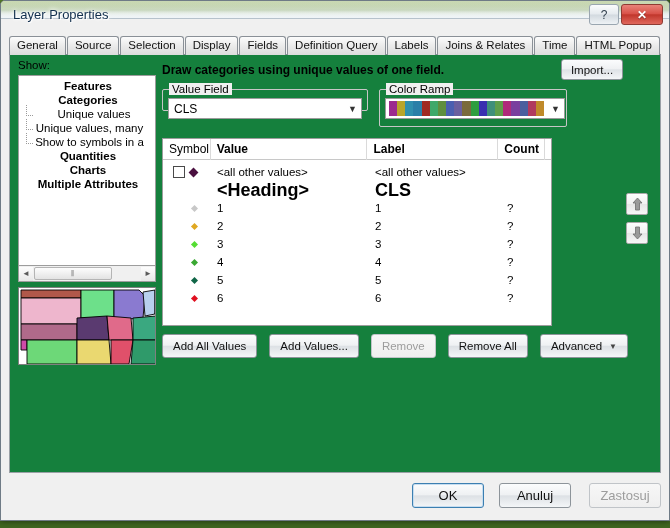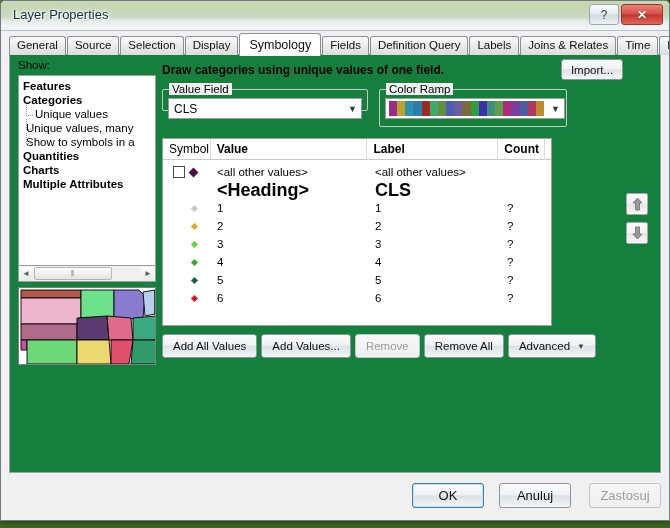--- a/index.html
+++ b/index.html
@@ -23,21 +23,21 @@
   #window {
     position:absolute; left:0; top:0; width:670px; height:521px;
     background:#f0f0f0;
     border:1px solid #6f7b86;
     border-radius:5px 5px 0 0;
     box-shadow:0 0 6px rgba(0,0,0,.55);
     overflow:hidden;
   }
   
   #titlebar {
-    position:relative; height:30px;
+    position:relative; height:18px;
     background:linear-gradient(180deg, rgba(255,255,255,.48) 0%, rgba(245,248,250,.30) 48%,
                                         rgba(205,220,230,.28) 52%, rgba(228,238,244,.55) 100%),
                linear-gradient(180deg,#8fae5c 0%, #6d9440 55%, #d8e4ec 100%);
     border-bottom:1px solid #b6c2cc;
   }
   #titlebar .glass-overlay{
     position:absolute; inset:0;
     background:linear-gradient(180deg, rgba(250,252,253,.10) 0%, rgba(250,252,253,.72) 72%, rgba(240,244,247,.95) 100%);
   }
   #title-text {
@@ -86,21 +86,21 @@
     position:absolute; left:8px; top:53px; right:8px; bottom:47px;
     background:#15803d; border:1px solid #9aa0a6; border-top-color:#8a9097;
     z-index:2;
   }
   
   #show-label { position:absolute; left:8px; top:4px; font-size:11.5px; color:#000; }
   #tree {
     position:absolute; left:8px; top:20px; width:138px; height:191px;
     background:#fff; border:1px solid #9d9d9d; overflow:hidden;
   }
-  .tree-item { font-size:11.5px; color:#000; padding:1px 2px; white-space:nowrap; cursor:default; }
+  .tree-item { font-size:11.5px; color:#000; padding:1px 2px; white-space:nowrap; cursor:default;text-align:center; }
   .tree-item.bold { font-weight:bold; padding-left:4px; }
   .tree-item.child { padding-left:7px; position:relative; }
   .tree-item.child::before{
     content:""; position:absolute; left:7px; top:8px; width:7px; height:0;
     border-top:1px dotted #9a9a9a;
   }
   .tree-item.child::after{
     content:""; position:absolute; left:7px; top:-2px; width:0; height:11px;
     border-left:1px dotted #9a9a9a;
   }
@@ -199,21 +199,21 @@
   .movebtn {
     position:absolute; right:6px; width:22px; height:22px;
     border:1px solid #a9a9a9; border-radius:2px;
     background:linear-gradient(180deg,#fdfdfd 0%,#f2f2f2 48%,#e6e6e6 52%,#f7f7f7 100%);
     display:flex; align-items:center; justify-content:center; cursor:default;
   }
   #move-up   { top:134px; }
   #move-down { top:163px; }
   .movebtn svg { display:block; }
   
-  #action-row { position:absolute; left:0; top:275px; display:flex; gap:4px; }
+  #action-row { position:absolute; left:0; top:275px; display:flex; gap:12px; }
   .abtn {
     height:24px; padding:0 10px; font-size:11.5px; color:#111;
     border:1px solid #8d949a; border-radius:3px;
     background:linear-gradient(180deg,#fbfcfd 0%,#eff1f3 46%,#dde1e5 52%,#f4f6f8 100%);
     display:flex; align-items:center; justify-content:center; cursor:default;
     white-space:nowrap;
   }
   .abtn.disabled { color:#9c9c9c; background:linear-gradient(180deg,#f7f7f7,#efefef); border-color:#c0c4c8; }
   .abtn .split-caret { margin-left:7px; font-size:8px; color:#444; }
   
@@ -245,21 +245,20 @@
     <div class="win-btn" id="btn-close">
       <span>✕</span>
     </div>
   </div>
 
   <div id="tabstrip">
     <div class="tab">General</div>
     <div class="tab">Source</div>
     <div class="tab">Selection</div>
     <div class="tab">Display</div>
-    <div class="tab active">Symbology</div>
     <div class="tab">Fields</div>
     <div class="tab">Definition Query</div>
     <div class="tab">Labels</div>
     <div class="tab">Joins &amp; Relates</div>
     <div class="tab">Time</div>
     <div class="tab">HTML Popup</div>
   </div>
 
   <div id="tabpage">
 

